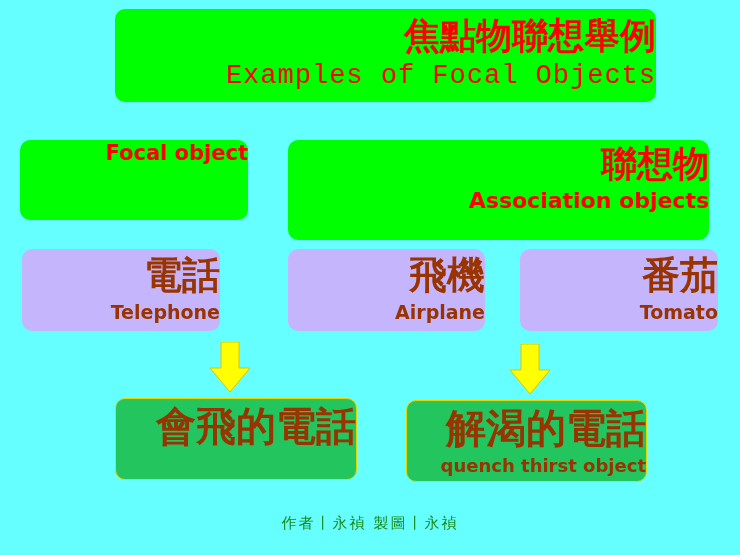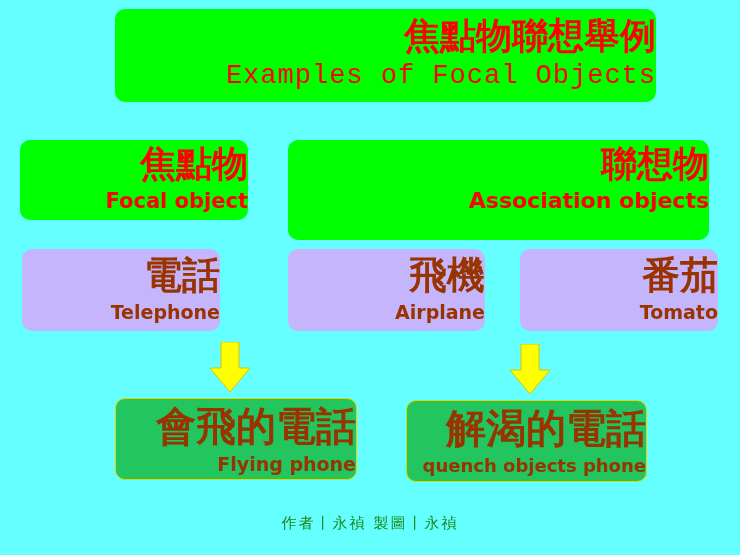--- a/index.html
+++ b/index.html
@@ -19,21 +19,20 @@
 </style>
 </head>
 <body>
 
 <div class="box green" style="left:115px; top:9px; width:541px; height:93px;">
   <span class="zh" style="font-size:36px; line-height:46px; margin-top:4px;">焦點物聯想舉例</span>
   <span class="en" style="font-family:'Liberation Mono','DejaVu Sans Mono',monospace; font-weight:normal; font-size:27px; line-height:34px; letter-spacing:1px;">Examples of Focal Objects</span>
 </div>
 
 <div class="box green" style="left:20px; top:140px; width:228px; height:80px;">
-  <span class="zh" style="font-size:36px; line-height:48px;">焦點物</span>
   <span class="en" style="font-size:21px; line-height:26px;">Focal object</span>
 </div>
 
 <div class="box green" style="left:288px; top:140px; width:421px; height:100px;">
   <span class="zh" style="font-size:36px; line-height:48px;">聯想物</span>
   <span class="en" style="font-size:22px; line-height:26px;">Association objects</span>
 </div>
 
 <div class="box blue" style="left:22px; top:249px; width:198px; height:82px;">
   <span class="zh" style="font-size:38px; line-height:52px;">電話</span>
@@ -50,20 +49,19 @@
 
 <svg class="arrow" style="left:208px; top:342px;" width="44" height="52" viewBox="0 0 44 52">
   <polygon points="13,0 31,0 31,26 42,26 22,50 2,26 13,26" fill="#ffff00" stroke="#d4c800" stroke-width="1"></polygon>
 </svg>
 <svg class="arrow" style="left:508px; top:344px;" width="44" height="52" viewBox="0 0 44 52">
   <polygon points="13,0 31,0 31,26 42,26 22,50 2,26 13,26" fill="#ffff00" stroke="#d4c800" stroke-width="1"></polygon>
 </svg>
 
 <div class="box yellow" style="left:115px; top:398px; width:242px; height:82px;">
   <span class="zh" style="font-size:40px; line-height:54px;">會飛的電話</span>
-  <span class="en" style="font-size:19px; line-height:22px;">Flying phone</span>
 </div>
 <div class="box yellow" style="left:406px; top:400px; width:241px; height:82px;">
   <span class="zh" style="font-size:40px; line-height:54px;">解渴的電話</span>
-  <span class="en" style="font-size:18px; line-height:22px;">quench objects phone</span>
+  <span class="en" style="font-size:18px; line-height:22px;">quench thirst object</span>
 </div>
 
 <div class="credit">作者丨永禎 製圖丨永禎</div>
 
 </body></html>

